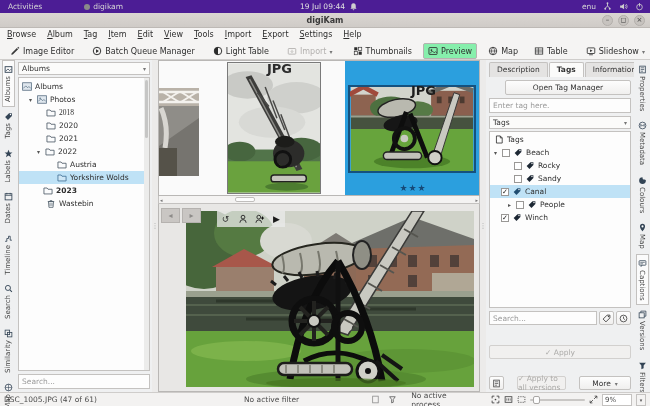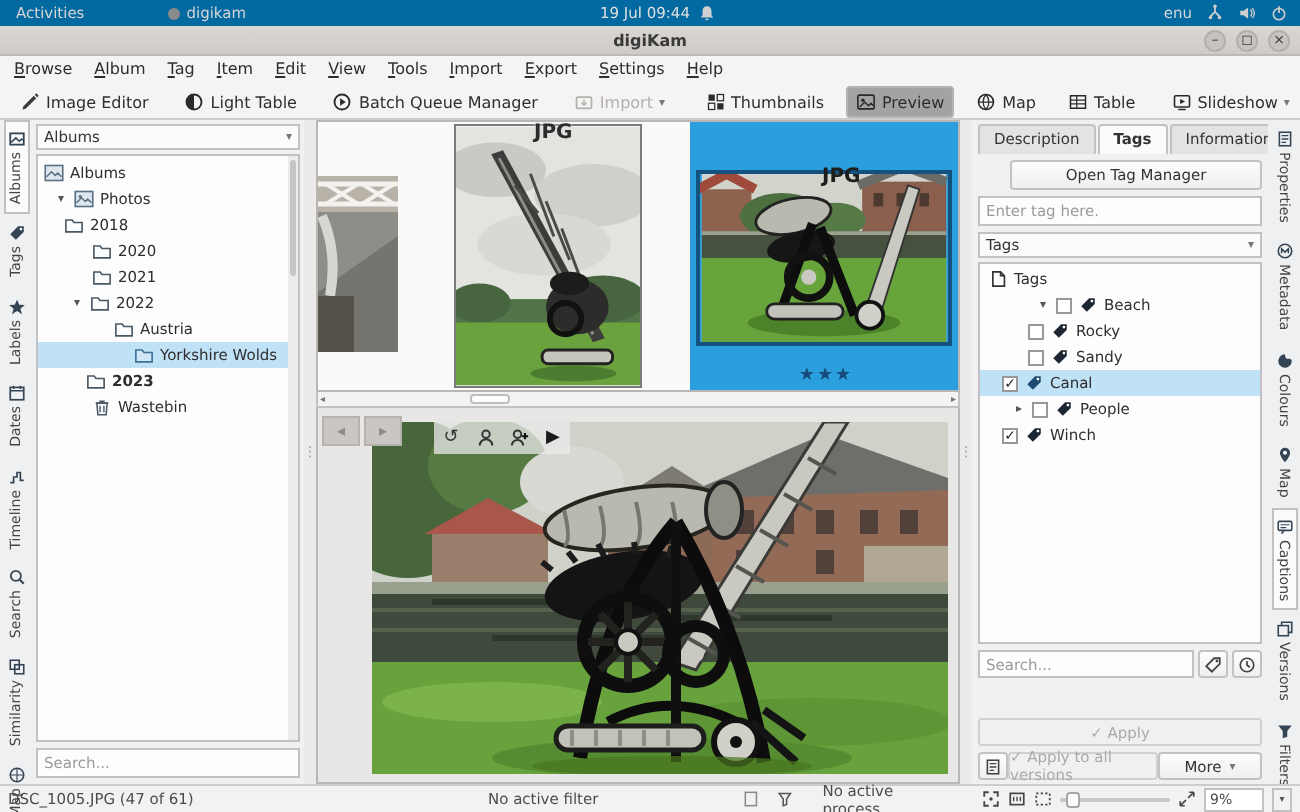--- a/index.html
+++ b/index.html
@@ -1,41 +1,41 @@
 <!DOCTYPE html>
 <html><head>
 <meta charset="utf-8">
 <style>
   * { margin:0; padding:0; box-sizing:border-box; }
   html,body { width:650px; height:406px; overflow:hidden; font-family:"DejaVu Sans", sans-serif; background:#f2f1f0; }
   .app { width:650px; height:406px; display:flex; flex-direction:column; font-size:8px; color:#333; }
 
   
-  .topbar { height:13px; background:#0369a1; color:#d6d6d6; display:flex; align-items:center; font-size:7.5px; flex:0 0 auto; }
+  .topbar { height:13px; background:#4c1d95; color:#d6d6d6; display:flex; align-items:center; font-size:7.5px; flex:0 0 auto; }
   .topbar .act { margin-left:8px; }
   .topbar .appind { margin-left:42px; display:flex; align-items:center; gap:3px; }
   .dotico { width:6px; height:6px; border-radius:50%; background:#8a8a8a; display:inline-block; }
   .topbar .clockwrap { position:absolute; left:300px; top:0; height:13px; display:flex; align-items:center; gap:4px; color:#e0e0e0; }
   .topbar .sysright { margin-left:auto; display:flex; align-items:center; gap:7px; margin-right:6px; }
   .sysico { width:9px; height:9px; }
 
   
   .titlebar { height:15px; background:linear-gradient(#dad6d2,#cfcbc7); border-bottom:1px solid #bdb9b5; display:flex; align-items:center; justify-content:center; position:relative; flex:0 0 auto; }
   .titlebar .wtitle { font-size:8px; color:#3a3a3a; font-weight:bold; }
   .winbtns { position:absolute; right:5px; top:2px; display:flex; gap:5px; }
   .wbtn { width:11px; height:11px; border-radius:50%; background:#c7c3bf; border:1px solid #b3afab; color:#3c3c3c; font-size:7px; line-height:9px; text-align:center; }
 
   
   .menubar { height:12px; background:#f5f4f3; display:flex; align-items:center; gap:11px; padding-left:7px; font-size:8px; color:#2e2e2e; flex:0 0 auto; }
   .menubar span:first-letter { text-decoration:underline; }
 
   
   .toolbar { height:20px; background:#f5f4f3; border-bottom:1px solid #cfcdcb; display:flex; align-items:flex-end; padding:0 5px; gap:2px; font-size:8px; color:#2e2e2e; flex:0 0 auto; }
   .tbtn { display:flex; align-items:center; gap:3px; padding:2px 4px; border:1px solid transparent; border-radius:2px; white-space:nowrap; }
-  .tbtn.checked { background:#a3a3a3; border-color:#b5b3b1; }
+  .tbtn.checked { background:#86efac; border-color:#b5b3b1; }
   .tbtn.disabled { color:#b3b1af; }
   .tico { width:10px; height:10px; flex:0 0 auto; }
   .tsep { width:1px; height:13px; background:#cfcdcb; margin:0 3px; }
   .caret { font-size:6px; color:#777; }
 
   
   .main { flex:1 1 auto; display:flex; min-height:0; }
 
   
   .vtabs { width:16px; background:#eff0f1; display:flex; flex-direction:column; align-items:center; font-size:7px; color:#444; flex:0 0 auto; }
@@ -60,21 +60,21 @@
   .searchline input, .tagline input { width:100%; height:15px; border:1px solid #c4c2c0; background:#fdfdfd; font-family:"DejaVu Sans",sans-serif; font-size:7.5px; padding:0 3px; color:#333; }
   input::placeholder { color:#9a9a9a; }
 
   .splitter { width:6px; background:#ecebea; display:flex; align-items:center; justify-content:center; color:#9a9a9a; font-size:7px; flex:0 0 auto; }
 
   
   .center { flex:1 1 auto; display:flex; flex-direction:column; min-width:0; background:#ecebea; }
   .thumbbar { height:136px; border:1px solid #b9b7b5; background:#fafafa; display:flex; overflow:hidden; flex:0 0 auto; }
   .thumbcell { position:relative; flex:0 0 auto; }
   .thumbcell.sel { background:#2b9fde; }
-  .fmt { position:absolute; font-size:10px; font-weight:bold; color:#2c2c2c; text-shadow:0 0 2px #ddd; }
+  .fmt { position:absolute; font-size:13px; font-weight:bold; color:#2c2c2c; text-shadow:0 0 2px #ddd; }
   .stars { position:absolute; bottom:2px; left:0; right:0; text-align:center; color:#164a78; font-size:9px; letter-spacing:1px; }
   .hscroll { height:8px; border:1px solid #c4c2c0; border-top:none; background:#f4f3f2; position:relative; display:flex; align-items:center; justify-content:space-between; padding:0 1px; font-size:5px; color:#777; flex:0 0 auto; }
   .hthumb { position:absolute; left:76px; width:20px; top:1px; bottom:1px; background:#fdfdfd; border:1px solid #c0bebc; border-radius:2px; }
   .preview { flex:1 1 auto; border:1px solid #b9b7b5; border-top:none; background:#e8e7e5; position:relative; overflow:hidden; }
   .pimg { position:absolute; left:27px; top:7px; }
   .navbtn { position:absolute; top:4px; width:19px; height:15px; background:#c9c6c3; border:1px solid #b5b2af; color:#8d8b89; font-size:8px; text-align:center; line-height:13px; }
   .ovbar { position:absolute; left:58px; top:7px; display:flex; background:rgba(235,235,235,0.75); }
   .ovbtn { width:17px; height:16px; display:flex; align-items:center; justify-content:center; color:#333; font-size:9px; }
 
   
@@ -83,21 +83,21 @@
   .rtab { padding:2px 7px; border:1px solid #c4c2c0; border-bottom:none; background:#e4e3e2; border-radius:2px 2px 0 0; margin-right:1px; }
   .rtab.active { background:#fbfbfa; font-weight:bold; }
   .bigbtn { height:15px; border:1px solid #c4c2c0; background:linear-gradient(#fdfdfd,#f0efee); border-radius:2px; display:flex; align-items:center; justify-content:center; font-size:7.5px; color:#333; margin-top:3px;margin-left:16px; }
   .tagline { margin-top:3px; }
   .tagtree { flex:1 1 auto; border:1px solid #c4c2c0; background:#fdfdfd; margin-top:2px; overflow:hidden; padding-top:1px; }
   .cb { width:8px; height:8px; border:1px solid #9a9896; background:#fff; font-size:7px; line-height:7px; text-align:center; color:#222; flex:0 0 auto; }
   .srow { display:flex; gap:2px; margin-top:3px; align-items:center; }
   .srow input { flex:1 1 auto; height:14px; border:1px solid #c4c2c0; background:#fdfdfd; font-family:"DejaVu Sans",sans-serif; font-size:7.5px; padding:0 3px; }
   .sqbtn { width:15px; height:14px; border:1px solid #c4c2c0; background:linear-gradient(#fdfdfd,#f0efee); border-radius:2px; display:flex; align-items:center; justify-content:center; font-size:7px; color:#444; flex:0 0 auto; }
   .applybtn { height:14px; margin-top:20px; border:1px solid #d2d0ce; background:#f1f0ef; border-radius:2px; display:flex; align-items:center; justify-content:center; font-size:7.5px; color:#abaaa8; }
-  .brow { display:flex; gap:0; margin-top:3px; align-items:center; }
+  .brow { display:flex; gap:13px; margin-top:17px; align-items:center; }
   .applyall { flex:1 1 auto; height:14px; border:1px solid #d2d0ce; background:#f1f0ef; border-radius:2px; display:flex; align-items:center; justify-content:center; font-size:7.5px; color:#abaaa8; }
   .morebtn { flex:0 0 52px; height:14px; border:1px solid #c4c2c0; background:linear-gradient(#fdfdfd,#f0efee); border-radius:2px; display:flex; align-items:center; justify-content:center; gap:4px; font-size:7.5px; color:#333; }
 
   
   .statusbar { height:14px; background:#f3f2f1; border-top:1px solid #cfcdcb; display:flex; align-items:center; font-size:7.5px; color:#4c4c4c; padding:0 4px; flex:0 0 auto; }
   .sb-file { width:150px; }
   .sb-filter { width:125px; }
   .sb-ico { width:9px; height:9px; margin:0 4px; }
   .sb-process { margin:0 14px 0 10px; }
   .zoomgrp { margin-left:auto; display:flex; align-items:center; gap:4px; }
@@ -168,30 +168,30 @@
   <div class="toolbar">
     <span class="tbtn">
       <svg class="tico" viewBox="0 0 16 16">
           <path d="M2 14 l2.5-0.6 L13 5 L11 3 L2.6 11.5 Z M11.8 2.2 L13.8 4.2 L15 3 L13 1 Z" fill="#3a3a3a"></path>
         </svg>
       <span>Image Editor</span>
     </span>
     <span class="tbtn" style="margin-left:6px;">
       <svg class="tico" viewBox="0 0 16 16">
           <circle cx="8" cy="8" r="6" fill="none" stroke="#2a2a2a" stroke-width="1.5"></circle>
+          <path d="M6.5 5 L11 8 L6.5 11 Z" fill="#2a2a2a"></path>
+        </svg>
+      <span>Batch Queue Manager</span>
+    </span>
+    <span class="tbtn" style="margin-left:6px;">
+      <svg class="tico" viewBox="0 0 16 16">
+          <circle cx="8" cy="8" r="6" fill="none" stroke="#2a2a2a" stroke-width="1.5"></circle>
           <path d="M8 2 a6 6 0 0 0 0 12 Z" fill="#2a2a2a"></path>
         </svg>
       <span>Light Table</span>
-    </span>
-    <span class="tbtn" style="margin-left:6px;">
-      <svg class="tico" viewBox="0 0 16 16">
-          <circle cx="8" cy="8" r="6" fill="none" stroke="#2a2a2a" stroke-width="1.5"></circle>
-          <path d="M6.5 5 L11 8 L6.5 11 Z" fill="#2a2a2a"></path>
-        </svg>
-      <span>Batch Queue Manager</span>
     </span>
     <span class="tbtn disabled" style="margin-left:6px;">
       <svg class="tico" viewBox="0 0 16 16">
           <rect x="2" y="4" width="12" height="9" rx="1" fill="none" stroke="#b3b1af" stroke-width="1.4"></rect>
           <path d="M8 6 v4 M6 8.5 L8 10.5 L10 8.5" stroke="#b3b1af" stroke-width="1.2" fill="none"></path>
         </svg>
       <span>Import</span>
       <span class="caret">▾</span>
     </span>
     <span class="tsep"></span>
@@ -313,21 +313,21 @@
         </div>
         <div class="trow" style="padding-left:8px;">
           <span class="exp">▾</span>
           <svg class="ticon" viewBox="0 0 16 14">
               <rect x="1" y="1" width="14" height="12" fill="#dfe7ee" stroke="#5a7083" stroke-width="1.3"></rect>
               <circle cx="5" cy="5" r="1.3" fill="#5a7083"></circle>
               <path d="M2 10 L6 6 L9 9 L11 7 L14 10" stroke="#5a7083" stroke-width="1.2" fill="none"></path>
             </svg>
           <span>Photos</span>
         </div>
-        <div class="trow" style="padding-left:13px;">
+        <div class="trow" style="padding-left:27px;font-family:Liberation Serif, serif;">
           <svg class="ticon" viewBox="0 0 16 14">
               <path d="M1.5 3 h5 l1.5 2 h6.5 v7.5 h-13 Z" fill="#fbfcfd" stroke="#4a5864" stroke-width="1.3"></path>
             </svg>
           <span>2018</span>
         </div>
         <div class="trow" style="padding-left:27px;">
           <svg class="ticon" viewBox="0 0 16 14">
               <path d="M1.5 3 h5 l1.5 2 h6.5 v7.5 h-13 Z" fill="#fbfcfd" stroke="#4a5864" stroke-width="1.3"></path>
             </svg>
           <span>2020</span>
@@ -344,21 +344,21 @@
               <path d="M1.5 3 h5 l1.5 2 h6.5 v7.5 h-13 Z" fill="#fbfcfd" stroke="#4a5864" stroke-width="1.3"></path>
             </svg>
           <span>2022</span>
         </div>
         <div class="trow" style="padding-left:38px;">
           <svg class="ticon" viewBox="0 0 16 14">
               <path d="M1.5 3 h5 l1.5 2 h6.5 v7.5 h-13 Z" fill="#fbfcfd" stroke="#4a5864" stroke-width="1.3"></path>
             </svg>
           <span>Austria</span>
         </div>
-        <div class="trow sel" style="padding-left:48px;">
+        <div class="trow sel" style="padding-left:38px;">
           <svg class="ticon" viewBox="0 0 16 14">
               <path d="M1.5 3 h5 l1.5 2 h6.5 v7.5 h-13 Z" fill="#cfe7f6" stroke="#3d6e94" stroke-width="1.3"></path>
             </svg>
           <span>Yorkshire Wolds</span>
         </div>
         <div class="trow" style="padding-left:24px;font-weight:bold;">
           <svg class="ticon" viewBox="0 0 16 14">
               <path d="M1.5 3 h5 l1.5 2 h6.5 v7.5 h-13 Z" fill="#fbfcfd" stroke="#4a5864" stroke-width="1.3"></path>
             </svg>
           <span>2023</span>
@@ -553,21 +553,21 @@
         <span class="caret">▾</span>
       </div>
       <div class="tagtree">
         <div class="trow" style="padding-left:4px;">
           <svg class="ticon" viewBox="0 0 14 14">
               <path d="M3 1.5 h6 l3 3 V 12.5 h-9 Z" fill="#fdfdfd" stroke="#333" stroke-width="1.3"></path>
               <path d="M9 1.5 v3 h3" fill="none" stroke="#333" stroke-width="1.3"></path>
             </svg>
           <span>Tags</span>
         </div>
-        <div class="trow" style="padding-left:2px;margin-left:26px;">
+        <div class="trow" style="padding-left:2px;">
           <span class="exp">▾</span>
           <span class="cb"></span>
           <svg class="ticon" viewBox="0 0 16 16">
               <path d="M2 9 L9 2 h5 v5 L7 14 Z" fill="#1c2733"></path>
               <circle cx="11.5" cy="4.5" r="1.2" fill="#fff"></circle>
             </svg>
           <span>Beach</span>
         </div>
         <div class="trow" style="padding-left:24px;">
           <span class="cb"></span>

